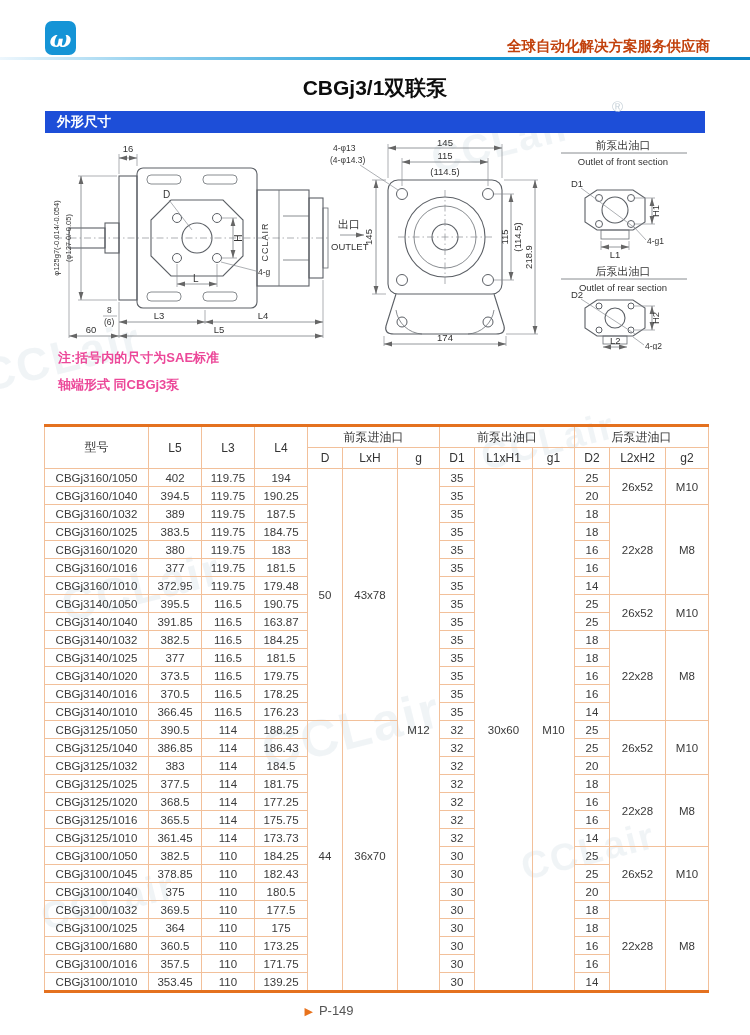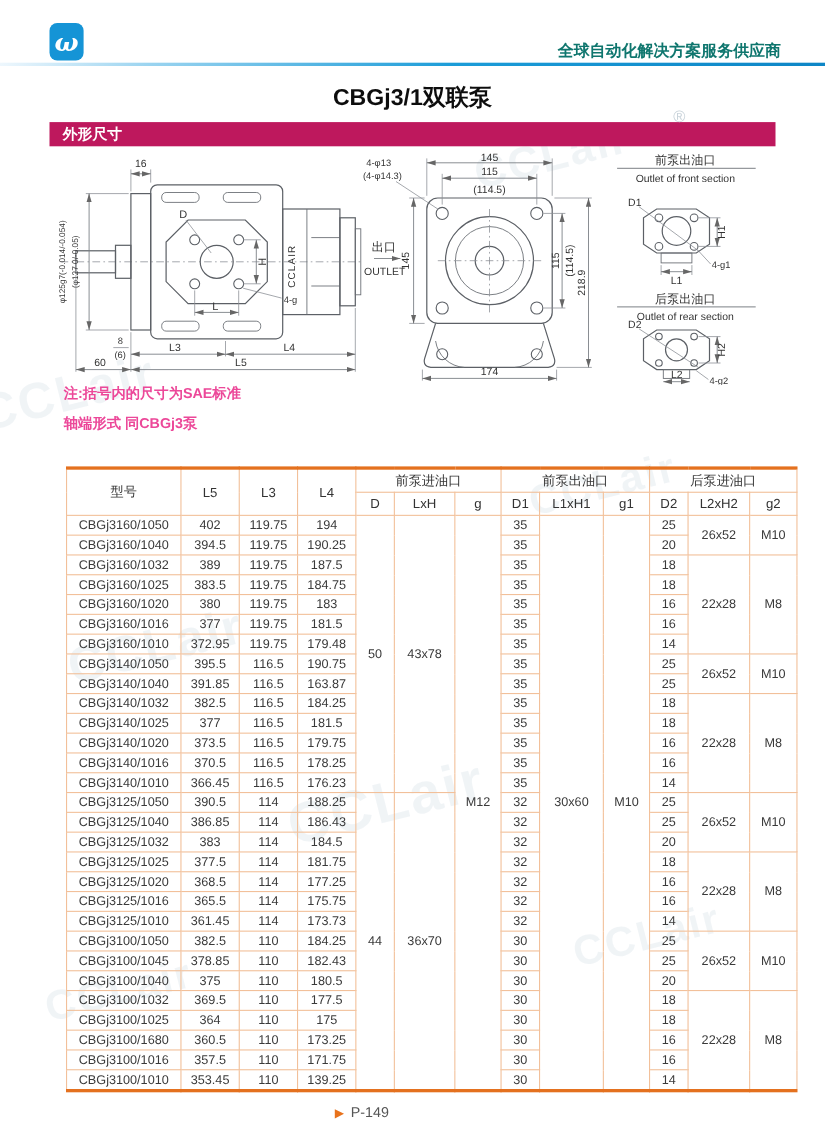--- a/index.html
+++ b/index.html
@@ -6,46 +6,46 @@
   .page{position:relative;width:750px;height:1035px;background:#fff;overflow:hidden;
         font-family:"Liberation Sans",sans-serif;color:#333;}
   
   .logo{position:absolute;left:45px;top:21px;display:flex;align-items:flex-start;}
   .brand-mark{width:31px;height:34px;background:#1594d6;border-radius:7px;color:#fff;
      display:flex;align-items:center;justify-content:center;
      font:italic bold 23px "DejaVu Serif",serif;}
   .brand-text{font-size:27px;font-weight:bold;color:#0f8ed2;letter-spacing:.5px;
      margin-left:5px;line-height:34px;}
   .brand-reg{font-size:10px;color:#0f8ed2;vertical-align:top;position:relative;top:1px;}
-  .tagline{position:absolute;right:40px;top:37px;color:#0f766e;font-weight:bold;font-size:14.5px;margin-left:45px;}
+  .tagline{position:absolute;right:40px;top:37px;color:#c2410c;font-weight:bold;font-size:14.5px;margin-left:45px;}
   .rule{position:absolute;left:0;top:57px;width:750px;height:3px;
      background:linear-gradient(to right,#eef7fd 0%,#9bd4f0 18%,#1b9cd8 55%,#0e86c6 100%);}
   .page-title{position:absolute;left:0;top:74px;width:750px;text-align:center;
      font-size:21px;font-weight:bold;color:#0d0d0d;margin:0;}
-  .banner{position:absolute;left:45px;top:111px;width:648px;height:22px;background:#be185d;
+  .banner{position:absolute;left:45px;top:111px;width:648px;height:22px;background:#1d4ed8;
      color:#fff;font-size:13.5px;font-weight:bold;line-height:22px;padding-left:12px;}
   .banner-reg{position:absolute;left:612px;top:98px;color:#c9d3da;font-size:15px;}
   
   .drawings{position:absolute;left:45px;top:138px;width:660px;height:212px;display:flex;}
   svg{display:block;}
   svg text{font-family:"Liberation Sans",sans-serif;fill:#333;}
   .main{fill:none;stroke:#5c6066;stroke-width:1.1;}
   .thin{fill:none;stroke:#6a6e74;stroke-width:.8;}
   .dim{fill:none;stroke:#7a7e84;stroke-width:.8;}
   .ext{fill:none;stroke:#8a8e94;stroke-width:.7;}
   .cl{fill:none;stroke:#8a8e94;stroke-width:.7;stroke-dasharray:7 3 1.5 3;}
   .dt{font-size:9.5px;}
   .dts{font-size:7.5px;}
   .lbl{font-size:10px;}
   .hole{fill:none;stroke:#5c6066;stroke-width:1;}
   
   .notes{position:absolute;left:58px;top:349px;font-size:13px;font-weight:bold;color:#ec4899;}
   .notes p{margin:0 0 9px 0;}
   
-  table.dim-table{position:absolute;left:60px;top:424px;width:664px;border-collapse:collapse;
+  table.dim-table{position:absolute;left:44px;top:424px;width:664px;border-collapse:collapse;
      table-layout:fixed;font-size:11.5px;color:#3a3a3a;
      border-top:3px solid #e4711f;border-bottom:3px solid #e4711f;border-radius:25px;}
   .dim-table th,.dim-table td{border:1px solid #f2c09a;text-align:center;padding:0 1px;
      overflow:hidden;white-space:nowrap;}
   .dim-table th{font-weight:normal;font-size:12px;height:20px;color:#333;}
   .dim-table td{height:17px;}
   
   .footer-page{position:absolute;left:0;top:1003px;width:658px;text-align:center;
      font-size:13px;color:#555;}
   .footer-page .tri{color:#e8721c;font-size:11px;margin-right:6px;}

